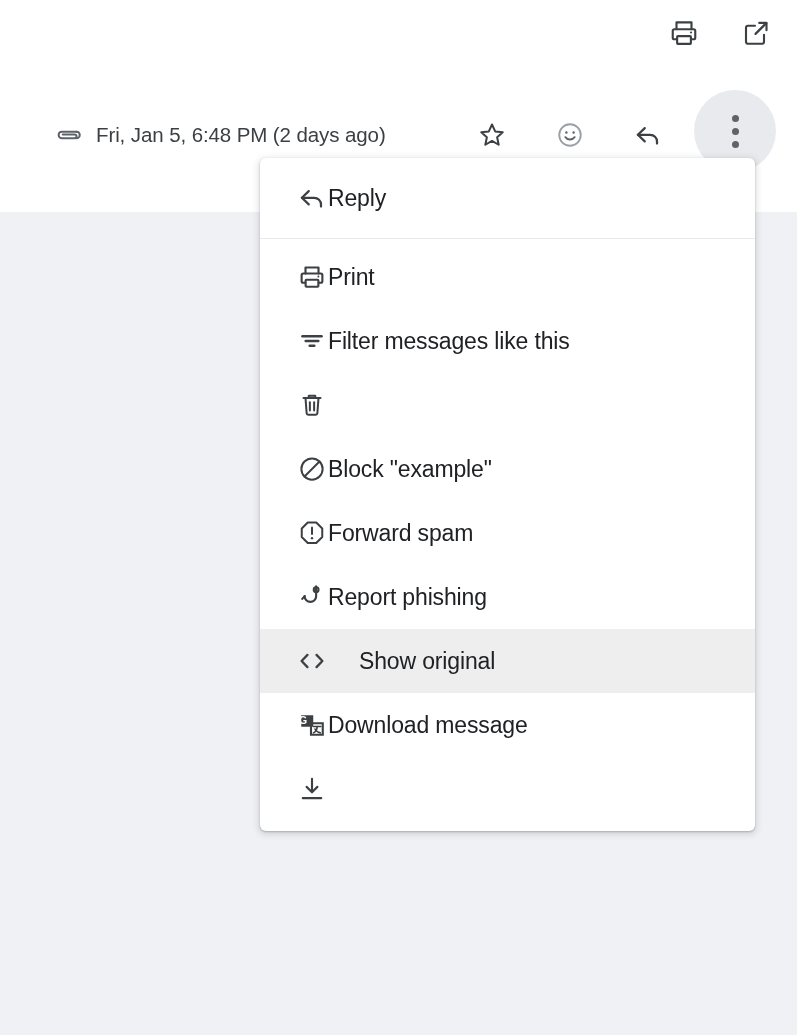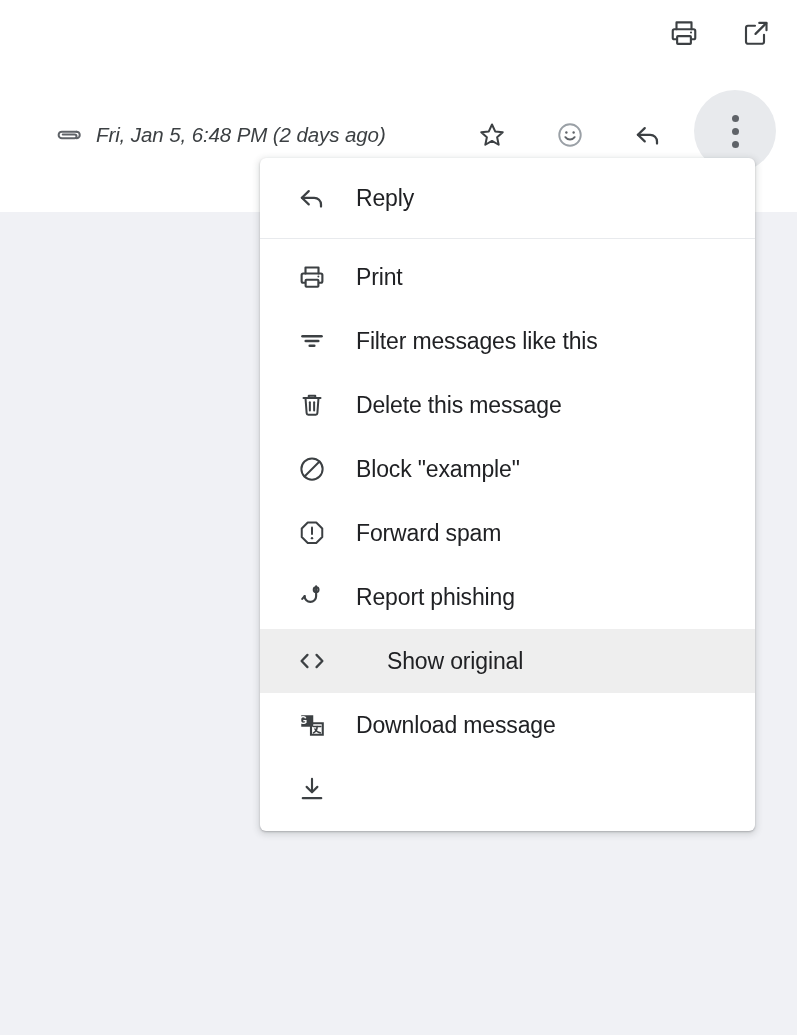--- a/index.html
+++ b/index.html
@@ -51,21 +51,20 @@
 
   
   #date-row {
     position: absolute;
     left: 0;
     top: 112px;
     width: 690px;
     height: 46px;
     display: flex;
     align-items: center;
-    font-style: italic;
   }
   #attachment-icon {
     position: absolute;
     left: 52px;
     top: 50%;
     transform: translateY(-50%);
     display: flex;
     align-items: center;
   }
   #message-date {
@@ -166,21 +165,20 @@
     width: 32px;
     height: 32px;
     flex: 0 0 32px;
     display: flex;
     align-items: center;
     justify-content: center;
     color: #3c4043;
   }
   .menu-item .mi-icon svg { display: block; }
   .menu-item .mi-label {
-    margin-left: 28px;
     font-size: 23px;
     color: #202124;
     white-space: nowrap;
     letter-spacing: -0.15px;
   }
 </style>
 </head>
 <body>
 
 <div id="message-pane"></div>
@@ -309,21 +307,20 @@
     <div class="menu-item">
       <span class="mi-icon">
         <svg width="30" height="30" viewBox="0 0 24 24" fill="none" stroke="#3c4043" stroke-width="1.6" stroke-linecap="round" stroke-linejoin="round">
           <path d="M5.2 6.4h13.6"></path>
           <path d="M9.4 6.4V4.6h5.2v1.8"></path>
           <path d="M6.8 6.4l.9 12.1a1.3 1.3 0 0 0 1.3 1.2h6a1.3 1.3 0 0 0 1.3-1.2l.9-12.1"></path>
           <path d="M10.3 9.8v6.6"></path>
           <path d="M13.7 9.8v6.6"></path>
         </svg>
       </span>
-      <span class="mi-label">Delete this message</span>
     </div>
 
     <div class="menu-item">
       <span class="mi-icon">
         <svg width="30" height="30" viewBox="0 0 24 24" fill="none" stroke="#3c4043" stroke-width="1.6" stroke-linecap="round">
           <circle cx="12" cy="12" r="8.5"></circle>
           <path d="M6 18 18 6"></path>
         </svg>
       </span>
       <span class="mi-label">Block "example"</span>

